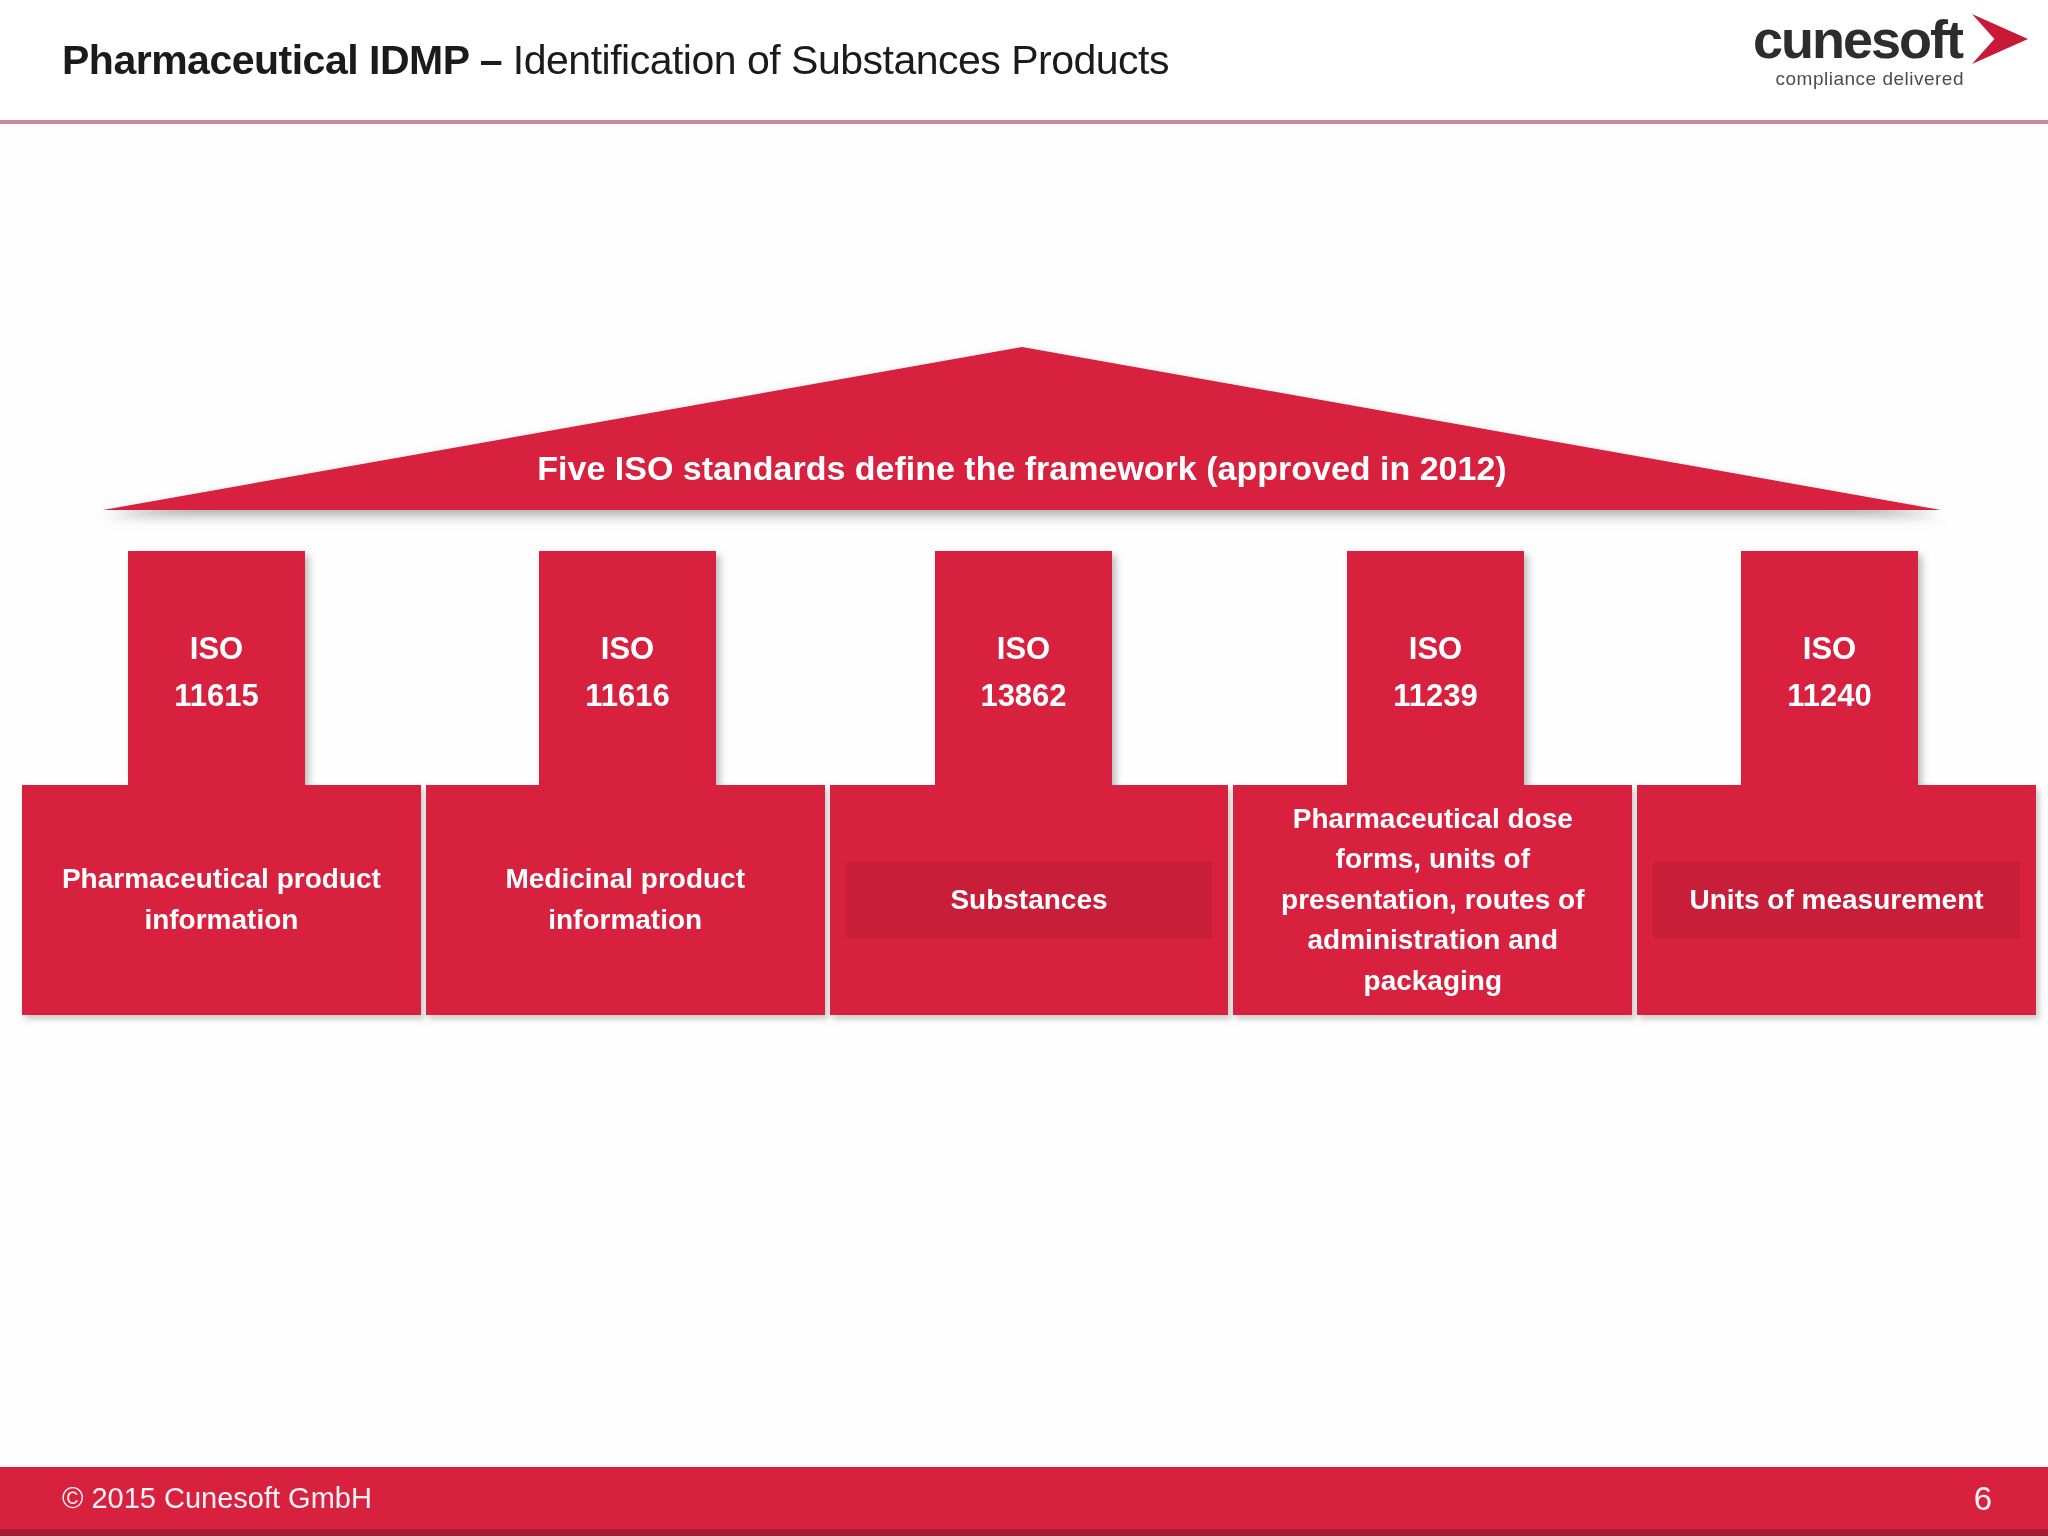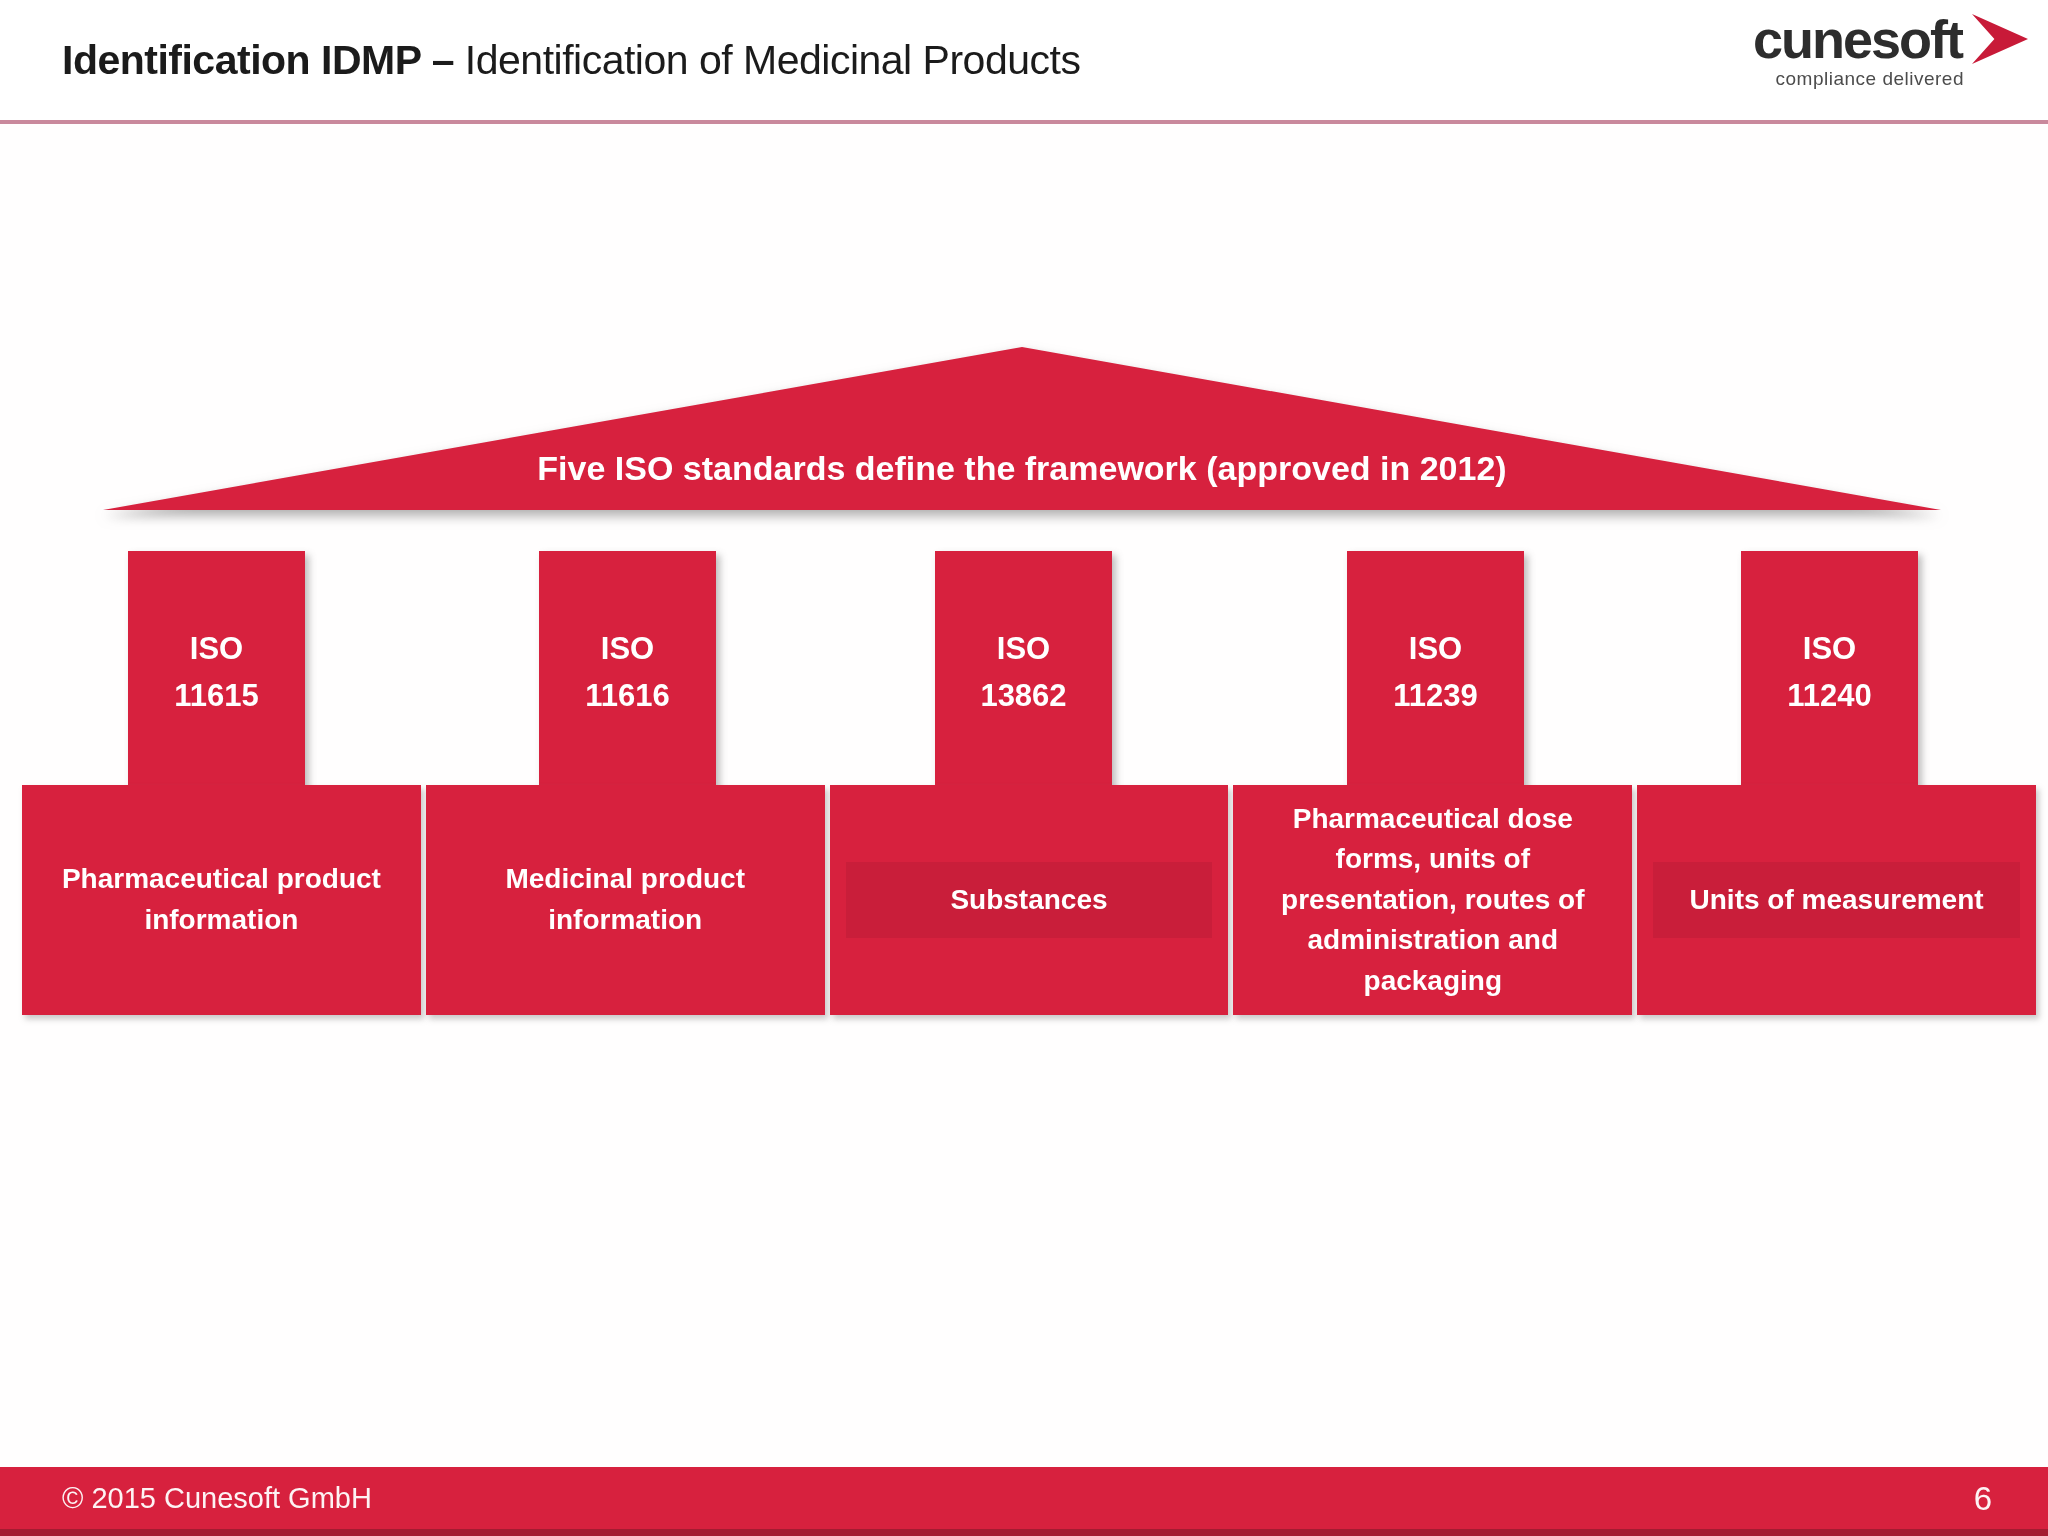--- a/index.html
+++ b/index.html
@@ -91,21 +91,21 @@
   .footer .copyright{font-size:29px;}
   .footer .page-number{font-size:33px;}
   .footer-strip{position:absolute;left:0;top:1529px;width:2048px;height:7px;background:var(--footer-dark-red);}
 </style>
 </head>
 <body>
 
 <div class="slide">
 
   <div class="header">
-    <div class="title"><span class="b">Identification IDMP –</span><span> </span><span>Identification of Medicinal Products</span></div>
+    <div class="title"><span class="b">Pharmaceutical IDMP –</span><span> </span><span>Identification of Substances Products</span></div>
 
     <div class="logo">
       <div class="logo-row">
         <span class="logo-wordmark">cunesoft</span>
         <svg class="logo-arrow" viewBox="0 0 100 100" preserveAspectRatio="none">
           <polygon points="0,0 100,50 0,100 40,50" fill="#c81a38"></polygon>
         </svg>
       </div>
       <div class="logo-tagline">compliance delivered</div>
     </div>

